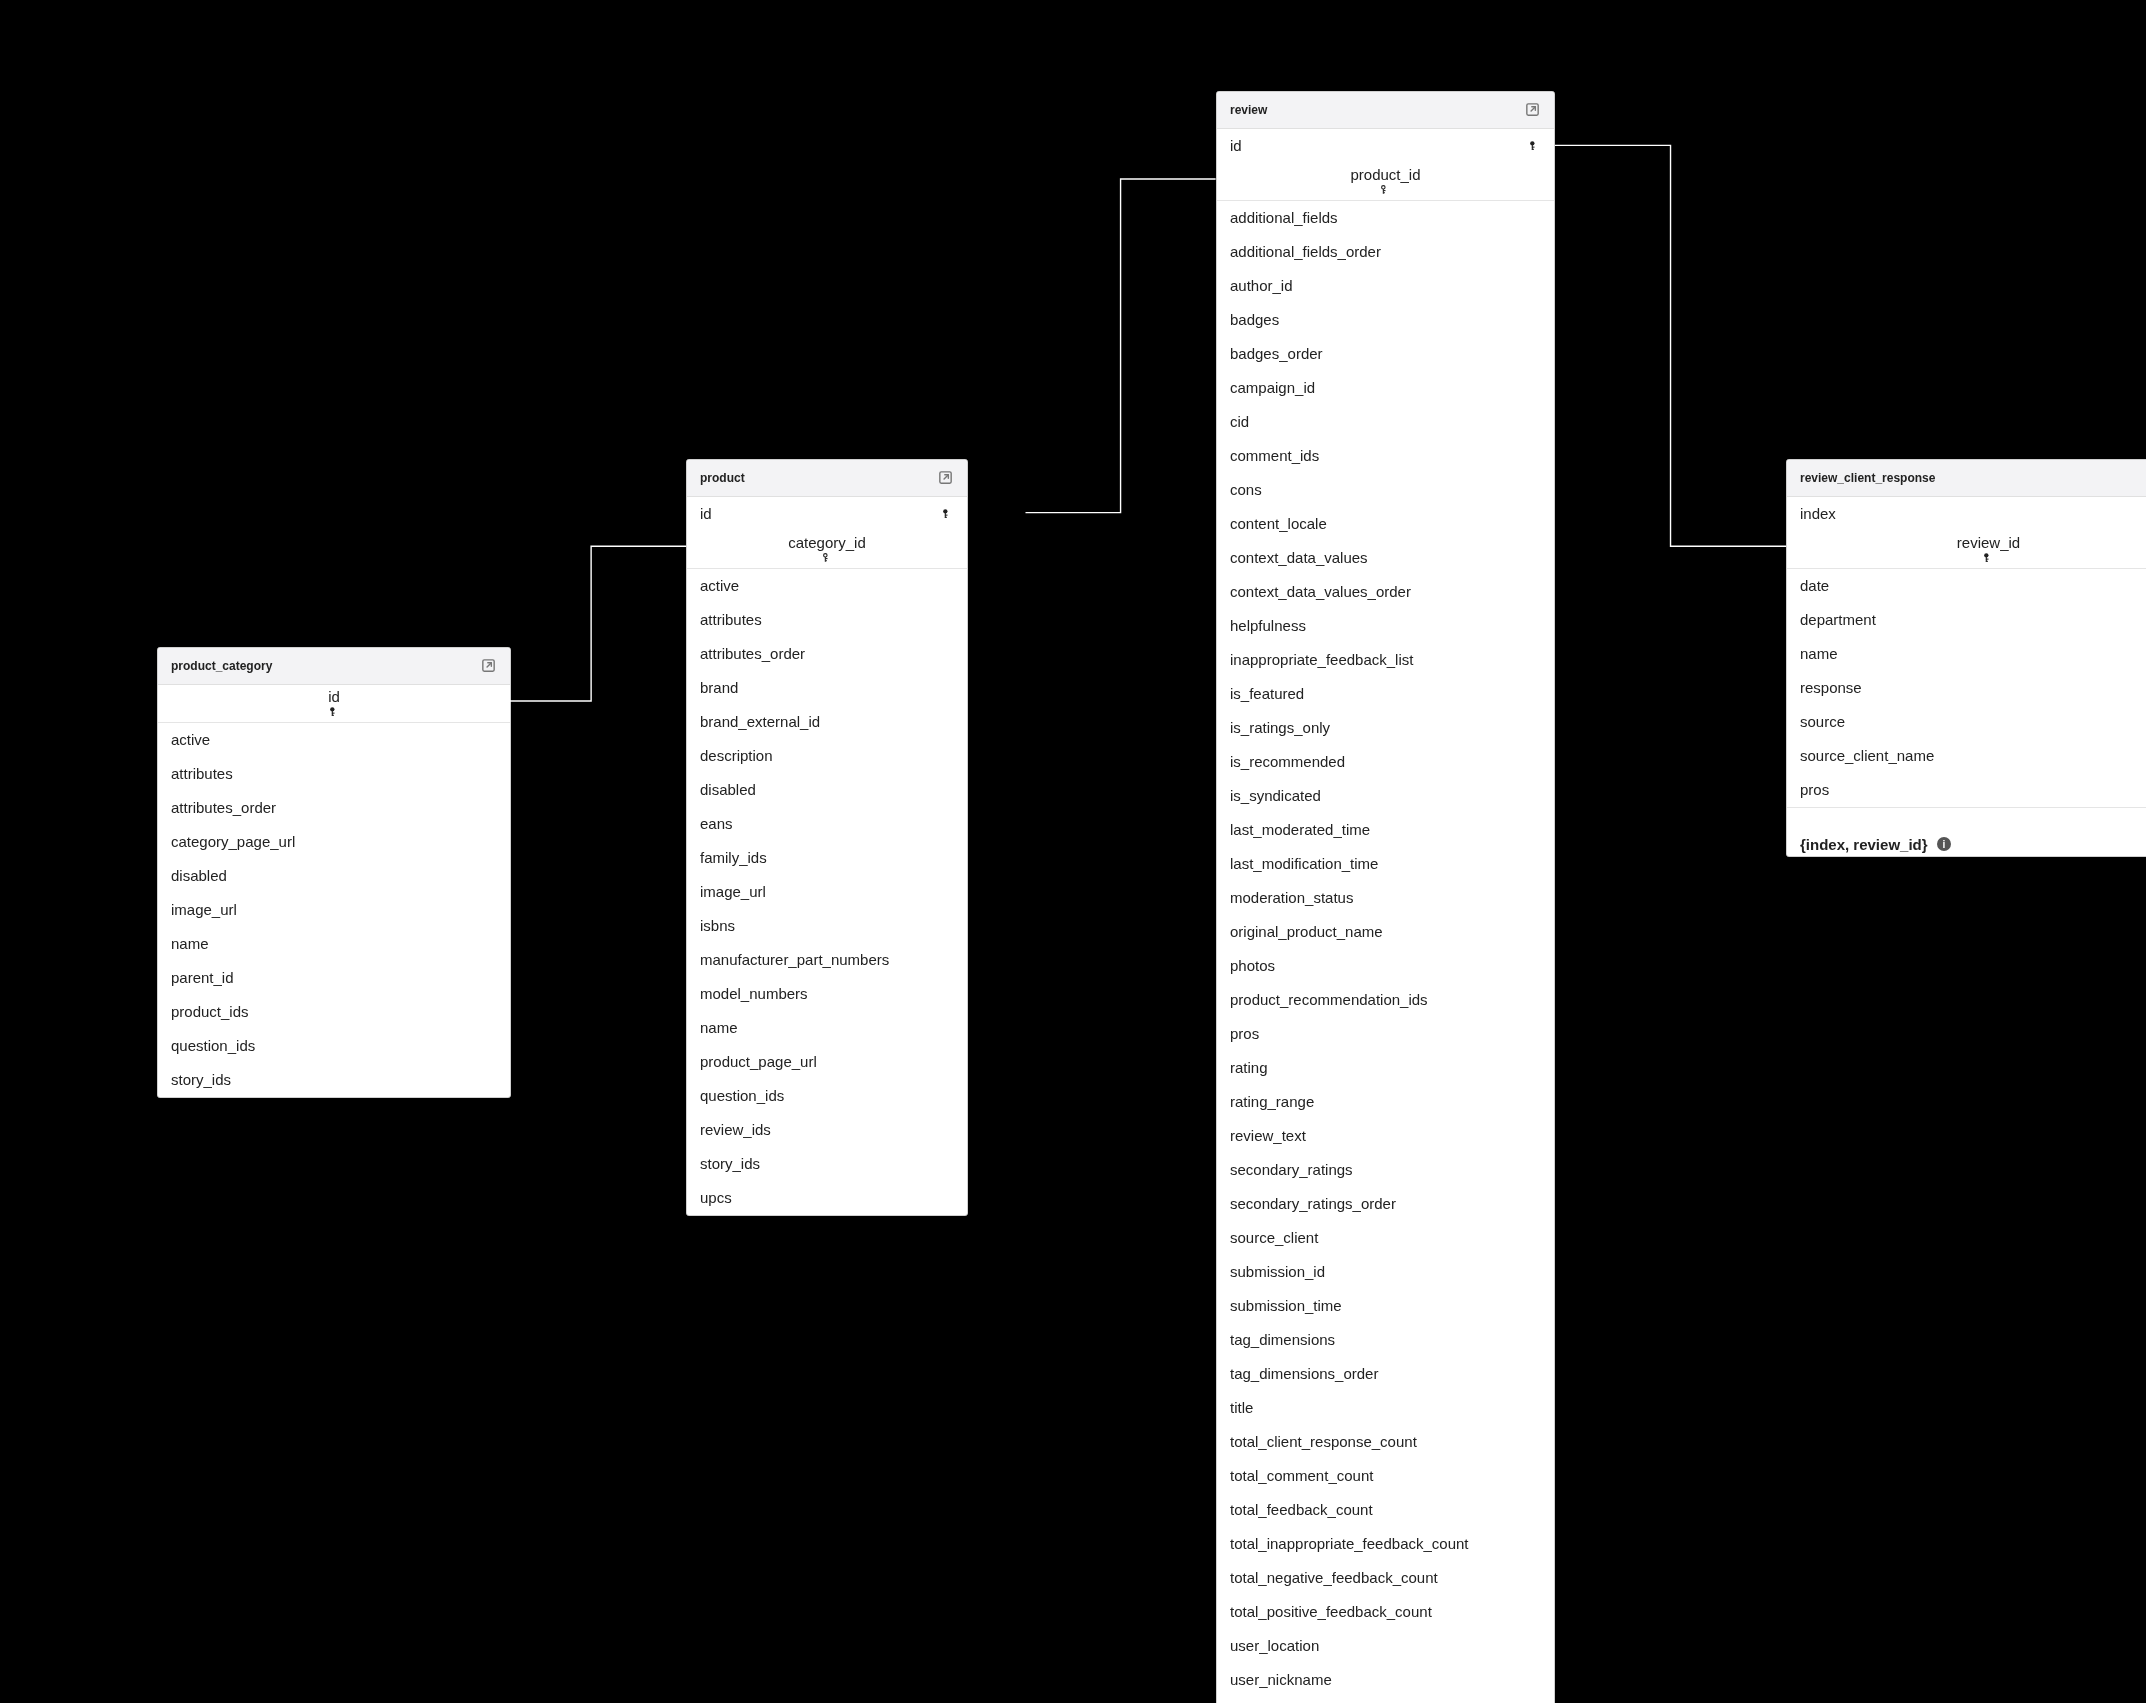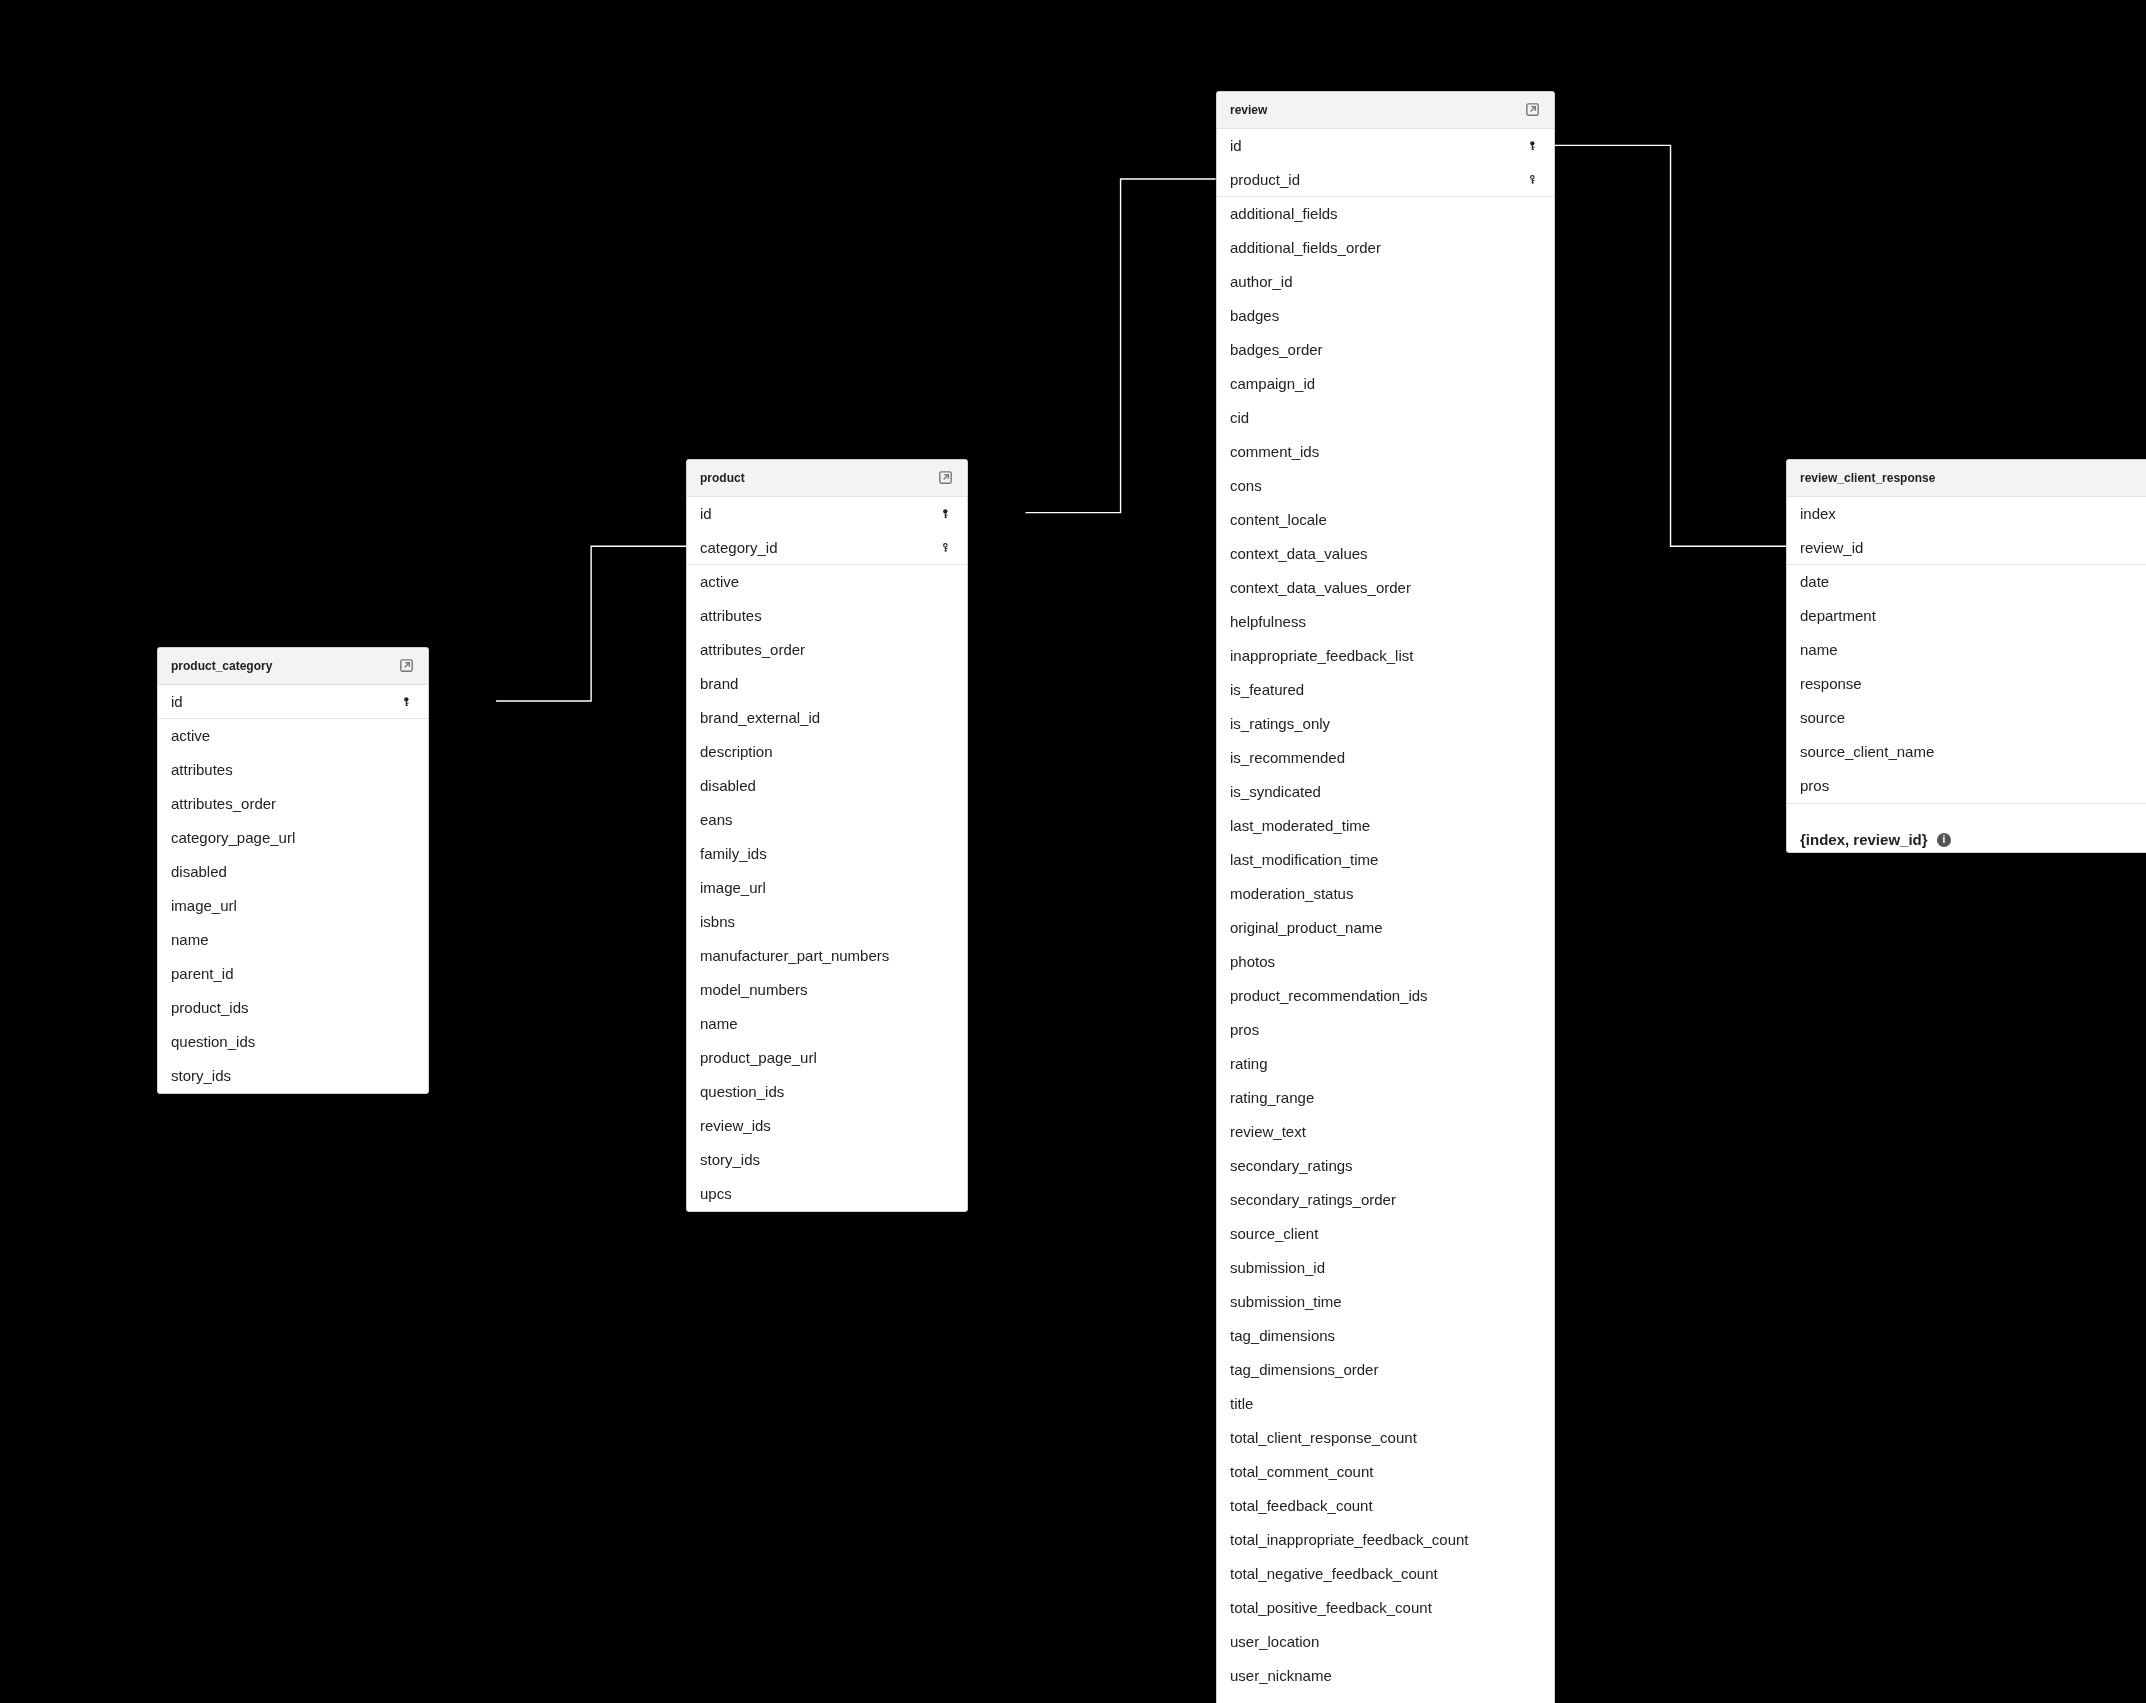--- a/index.html
+++ b/index.html
@@ -45,20 +45,21 @@
   .field-row {
     display: flex;
     align-items: center;
     justify-content: space-between;
     padding: 3.7px 13px;
     min-height: 34px;
     box-sizing: border-box;
   }
   .field-row.divider {
     border-bottom: 0.9px solid #e5e5e5;
+    flex-direction: column;
   }
   .field-row.divider-top {
     border-top: 0.9px solid #e5e5e5;
   }
   .field-name {
     font-size: 15px;
     color: #222;
     display: flex;
     align-items: center;
     gap: 5.6px;
@@ -102,21 +103,21 @@
     position: absolute;
     left: 0;
     top: 0;
     pointer-events: none;
   }
 </style>
 </head>
 <body>
 
 <div class="canvas" id="canvas">
-    <div class="table-card" style="left: 157px; top: 647px; width: 272px;">
+    <div class="table-card" style="left: 157px; top: 647px; width: 354px;">
       <div class="table-header">
         <span class="table-title">product_category</span>
         <span class="open-icon">
           <svg viewBox="0 0 24 24" fill="none" stroke="#777" stroke-width="2" stroke-linecap="round" stroke-linejoin="round">
             <rect x="4" y="4" width="16" height="16" rx="2"></rect>
             <path d="M10 14 L16 8"></path>
             <path d="M11 8 H16 V13"></path>
           </svg>
         </span>
       </div>

